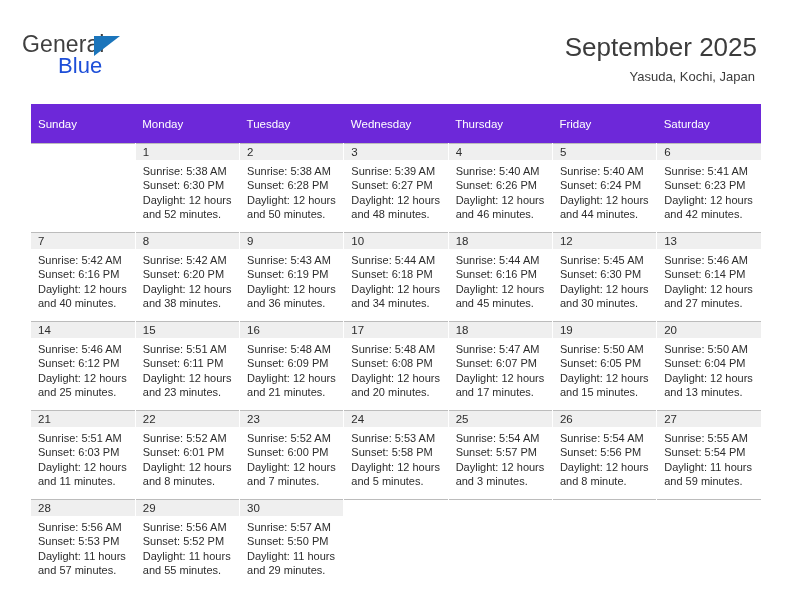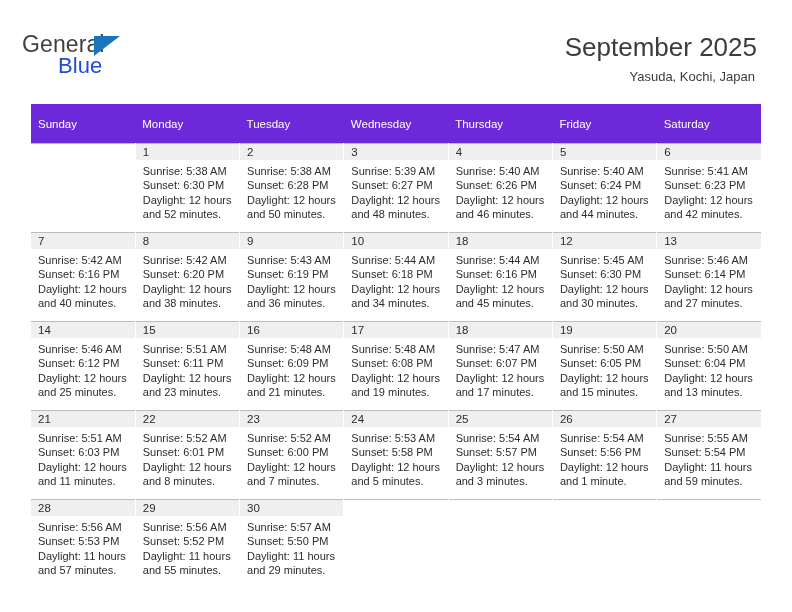--- a/index.html
+++ b/index.html
@@ -332,21 +332,21 @@
               <div>Daylight: 12 hours</div>
               <div>and 21 minutes.</div>
             </div>
           </td>
           <td>
             <div class="daynum-bar">17</div>
             <div class="cell-body">
               <div>Sunrise: 5:48 AM</div>
               <div>Sunset: 6:08 PM</div>
               <div>Daylight: 12 hours</div>
-              <div>and 19 minutes.</div>
+              <div>and 20 minutes.</div>
             </div>
           </td>
           <td>
             <div class="daynum-bar">18</div>
             <div class="cell-body">
               <div>Sunrise: 5:47 AM</div>
               <div>Sunset: 6:07 PM</div>
               <div>Daylight: 12 hours</div>
               <div>and 17 minutes.</div>
             </div>
@@ -415,21 +415,21 @@
               <div>Daylight: 12 hours</div>
               <div>and 3 minutes.</div>
             </div>
           </td>
           <td>
             <div class="daynum-bar">26</div>
             <div class="cell-body">
               <div>Sunrise: 5:54 AM</div>
               <div>Sunset: 5:56 PM</div>
               <div>Daylight: 12 hours</div>
-              <div>and 1 minute.</div>
+              <div>and 8 minute.</div>
             </div>
           </td>
           <td>
             <div class="daynum-bar">27</div>
             <div class="cell-body">
               <div>Sunrise: 5:55 AM</div>
               <div>Sunset: 5:54 PM</div>
               <div>Daylight: 11 hours</div>
               <div>and 59 minutes.</div>
             </div>

